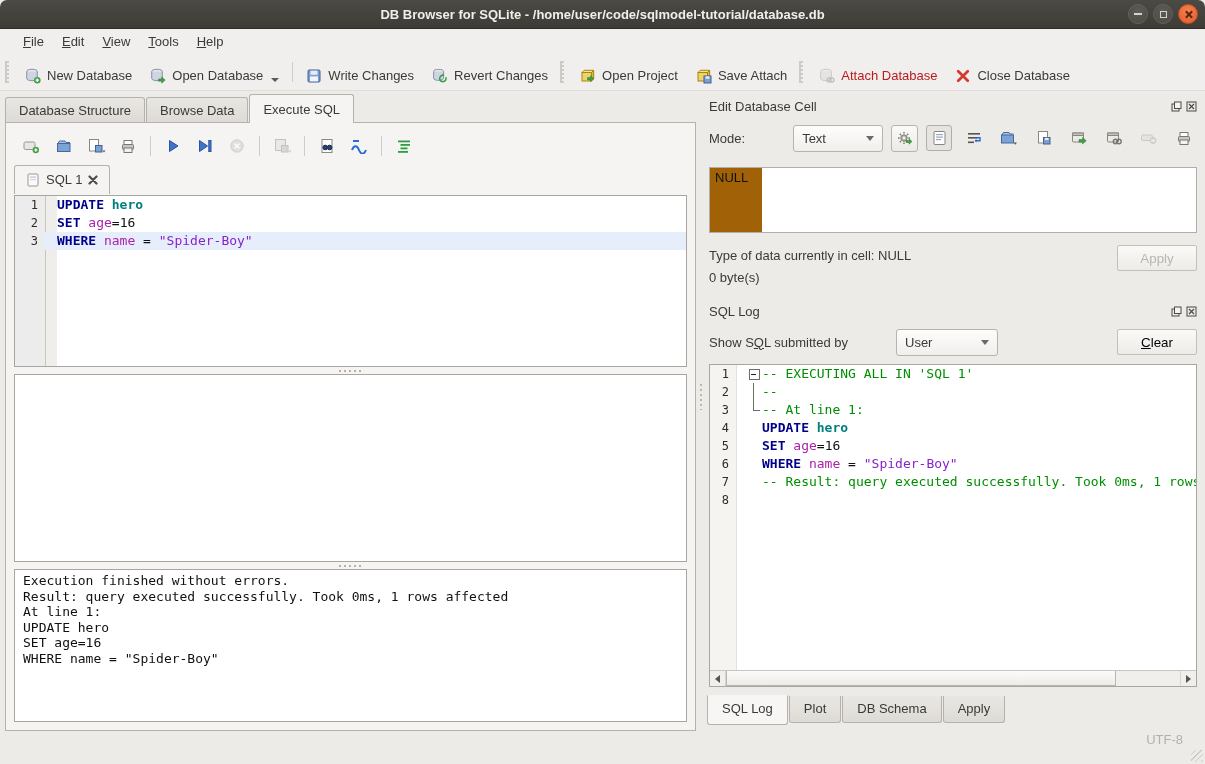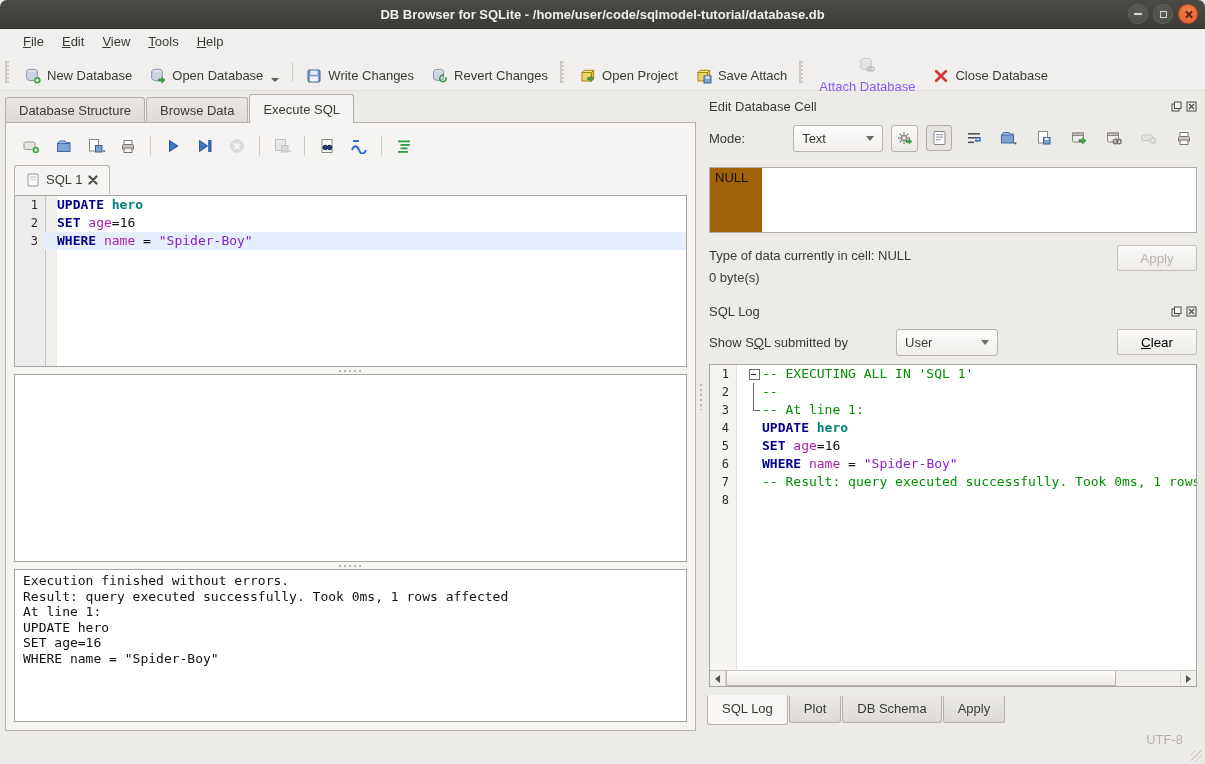--- a/index.html
+++ b/index.html
@@ -26,21 +26,21 @@
   .menubar { position:absolute; left:0; top:29px; width:100%; height:24px; background:#f0efed;
     display:flex; align-items:center; padding-left:14px; }
   .menu-item { padding:3px 9px; cursor:default; }
   .toolbar { position:absolute; left:0; top:53px; width:100%; height:38px; background:#f0efed;
     display:flex; align-items:center; padding-left:2px; border-bottom:1px solid #e0ded9; }
   .tb-handle { width:8px; height:22px; margin:0 3px;
     background:repeating-linear-gradient(to bottom,#c6c3bd 0 2px,transparent 2px 4px);
     background-size:2px 100%; background-position:2px 0; background-repeat:repeat-y;
     box-shadow:4px 0 0 -2px #c6c3bd inset; opacity:.8; }
   .tbtn { display:flex; align-items:center; gap:6px; padding:5px 9px; border-radius:3px; white-space:nowrap;margin-top:8px; }
-  .tbtn.disabled { color:#8b5cf6;flex-direction:column; }
+  .tbtn.disabled { color:#b91c1c; }
   .tbtn.disabled svg { opacity:.4; filter:grayscale(1); }
   .caret { width:0; height:0; border-left:4px solid transparent; border-right:4px solid transparent;
     border-top:4px solid #5c5b56; margin-left:2px; align-self:flex-end; margin-bottom:2px; }
 
   
   .left-panel { position:absolute; left:5px; top:94px; width:691px; height:637px; }
   .vsplit { position:absolute; left:698px; top:94px; width:7px; height:637px;
     background:repeating-linear-gradient(to bottom,#b9b6b0 0 2px,transparent 2px 5px);
     background-size:2px 26px; background-repeat:no-repeat; background-position:2px 290px; }
   .right-panel { position:absolute; left:707px; top:94px; width:492px; height:637px; display:flex; flex-direction:column; }

